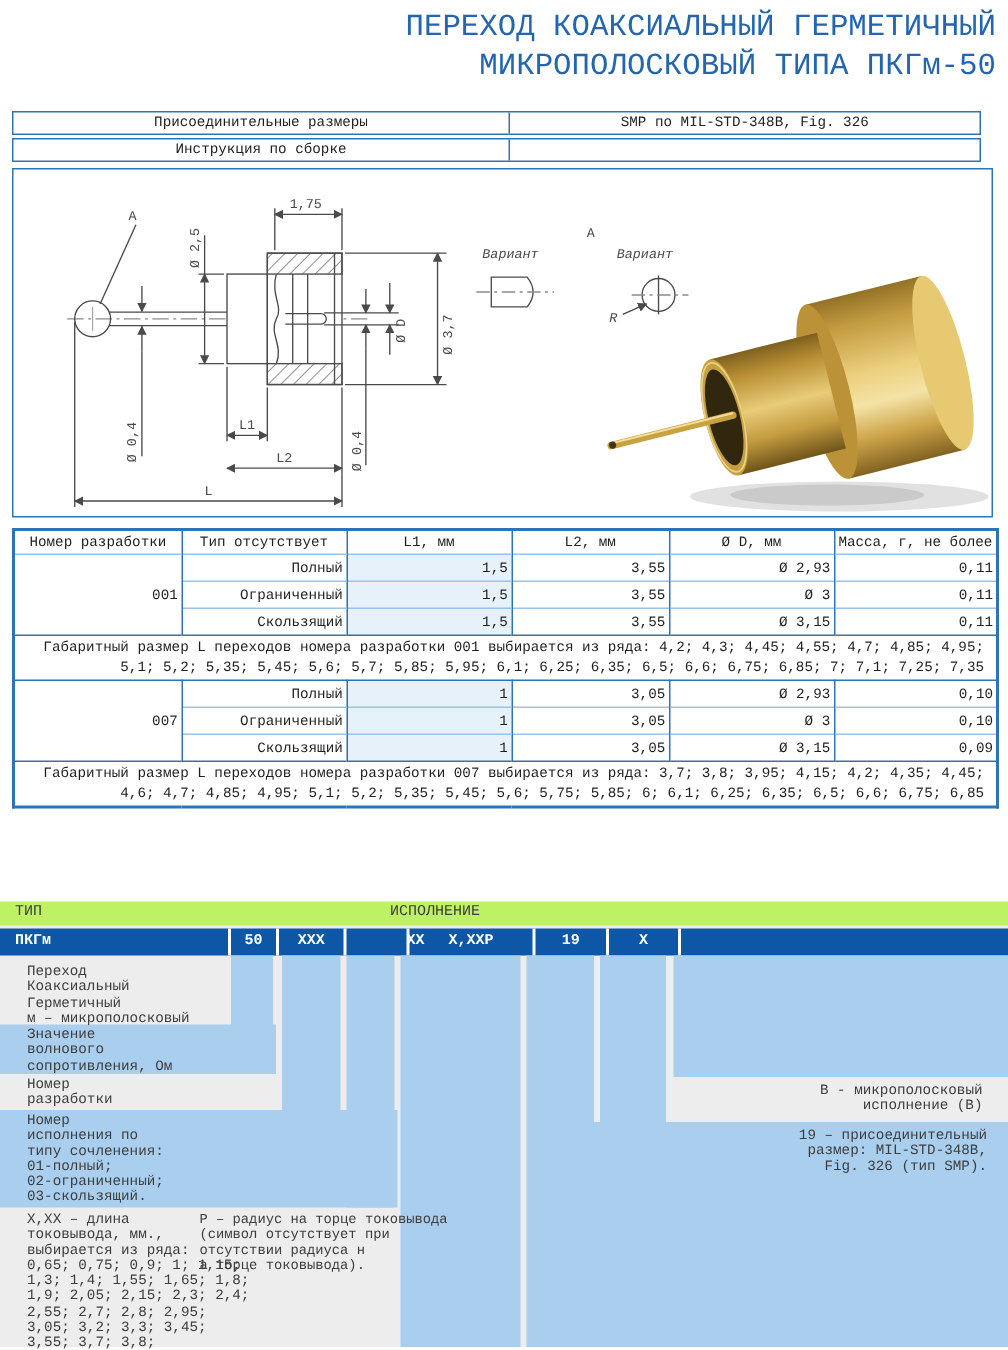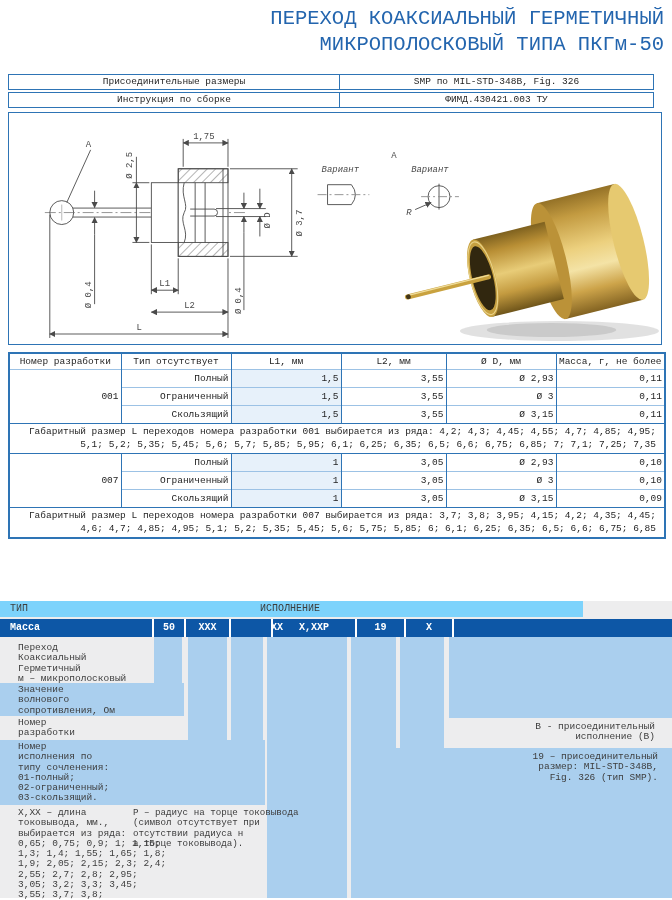--- a/index.html
+++ b/index.html
@@ -29,21 +29,21 @@
   table.spec th{height:15px;border-top:none;}
   table.spec td{height:17px;text-align:right;}
   table.spec td.note{height:auto;padding:2px 8px;line-height:12.5px;
              border-top:1.5px solid #2e74b5;border-bottom:1.5px solid #2e74b5;}
   table.spec .l1cell{background:#e7f1fa;}
   
   .struct-head{position:absolute;right:14px;top:574px;color:#2365ae;
                font-size:11.5px;font-weight:bold;margin-top:32px;}
   
   .diag{position:absolute;left:0;top:601px;width:672px;height:297px;background:#ededee;}
-  .diag .hdr{position:absolute;left:0;top:0;width:583px;height:16px;background:#7dd3fc;
+  .diag .hdr{position:absolute;left:0;top:0;width:672px;height:16px;background:#bef264;
              font-size:10px;line-height:16px;color:#3d3d3d;}
   .diag .hdr .tip{position:absolute;left:10px;}
   .diag .hdr .isp{position:absolute;left:152px;width:276px;text-align:center;}
   .coderow{position:absolute;left:0;top:18px;width:672px;height:18px;background:#0d57a6;
            display:flex;color:#fff;font-size:10px;font-weight:bold;line-height:18px;}
   .coderow .base{width:152px;padding-left:10px;box-sizing:border-box;}
   .coderow .seg{border-left:2px solid #fff;text-align:center;box-sizing:border-box;}
   .coderow .s50{width:32px;}.coderow .sXXX{width:45px;}.coderow .sXX{width:36px;padding-left:40px;}
   .coderow .sXXP{width:84px;}.coderow .s19{width:49px;}.coderow .sX{width:48px;}
   .coderow .fill{flex:1;border-left:2px solid #fff;}
@@ -62,21 +62,20 @@
     <div>МИКРОПОЛОСКОВЫЙ ТИПА ПКГм-50</div>
   </div>
 
   <div class="info">
     <div class="row">
       <div class="cl">Присоединительные размеры</div>
       <div class="cr">SMP по MIL-STD-348B, Fig. 326</div>
     </div>
     <div class="row">
       <div class="cl">Инструкция по сборке</div>
-      <div class="cr">ФИМД.430421.003 ТУ</div>
     </div>
   </div>
 
   <div class="panel">
     <svg width="651" height="230" viewBox="0 0 654 231">
       <defs>
         <pattern id="hatch" width="6" height="6" patternUnits="userSpaceOnUse" patternTransform="rotate(45)">
           <line x1="0" y1="0" x2="0" y2="6" stroke="#6a6a6a" stroke-width="1"></line>
         </pattern>
         <marker id="ar" viewBox="0 0 10 10" refX="9" refY="5" markerWidth="7" markerHeight="7" orient="auto-start-reverse">
@@ -283,21 +282,21 @@
 
   <div class="struct-head">Структура обозначения перехода ПКГм-50</div>
 
   <div class="diag">
     <div class="hdr">
       <span class="tip">ТИП</span>
       <span class="isp">ИСПОЛНЕНИЕ</span>
     </div>
 
     <div class="coderow">
-      <div class="base">Масса</div>
+      <div class="base">ПКГм</div>
       <div class="seg s50">50</div>
       <div class="seg sXXX">XXX</div>
       <div class="seg sXX">XX</div>
       <div class="seg sXXP">X,XXР</div>
       <div class="seg s19">19</div>
       <div class="seg sX">X</div>
       <div class="fill"></div>
     </div>
 
     <div class="blk" style="left:154px;top:36px;width:28px;height:79px"></div>
@@ -332,20 +331,20 @@
 0,65; 0,75; 0,9; 1; 1,15;
 1,3; 1,4; 1,55; 1,65; 1,8;
 1,9; 2,05; 2,15; 2,3; 2,4;
 2,55; 2,7; 2,8; 2,95;
 3,05; 3,2; 3,3; 3,45;
 3,55; 3,7; 3,8;</div>
     <div class="dlabel" style="left:133px;top:207px;font-size:9.2px">Р – радиус на торце токовывода
 (символ отсутствует при
 отсутствии радиуса н
 а торце токовывода).</div>
-    <div class="dlabel rt" style="right:17px;top:121px">В - присоединительный
+    <div class="dlabel rt" style="right:17px;top:121px">В - микрополосковый
 исполнение (В)</div>
     <div class="dlabel rt" style="right:14px;top:151px">19 – присоединительный
 размер: MIL-STD-348B,
 Fig. 326 (тип SMP).</div>
   </div>
 
 </div>
 
 </body></html>

